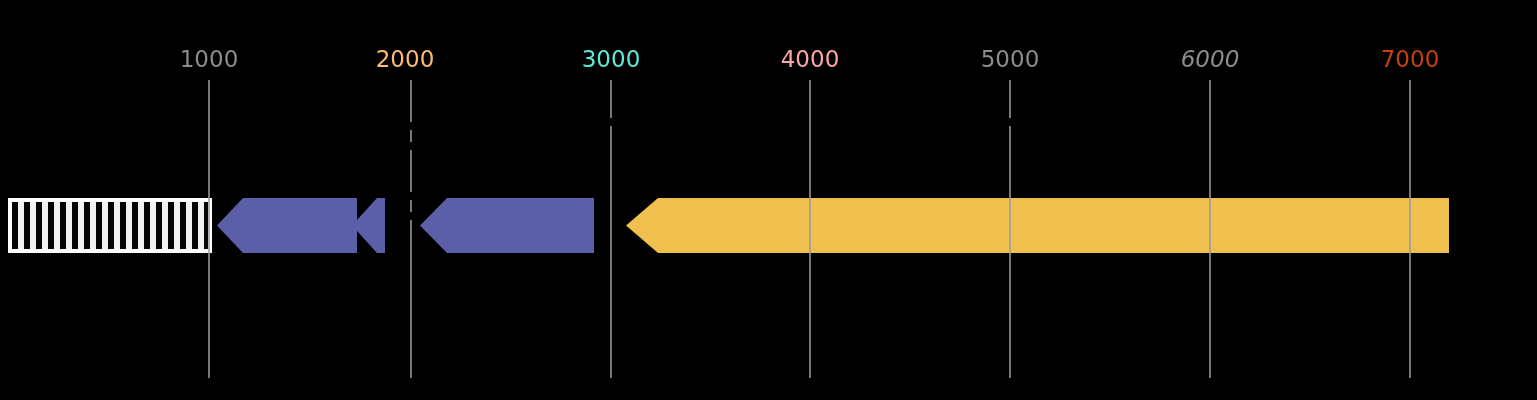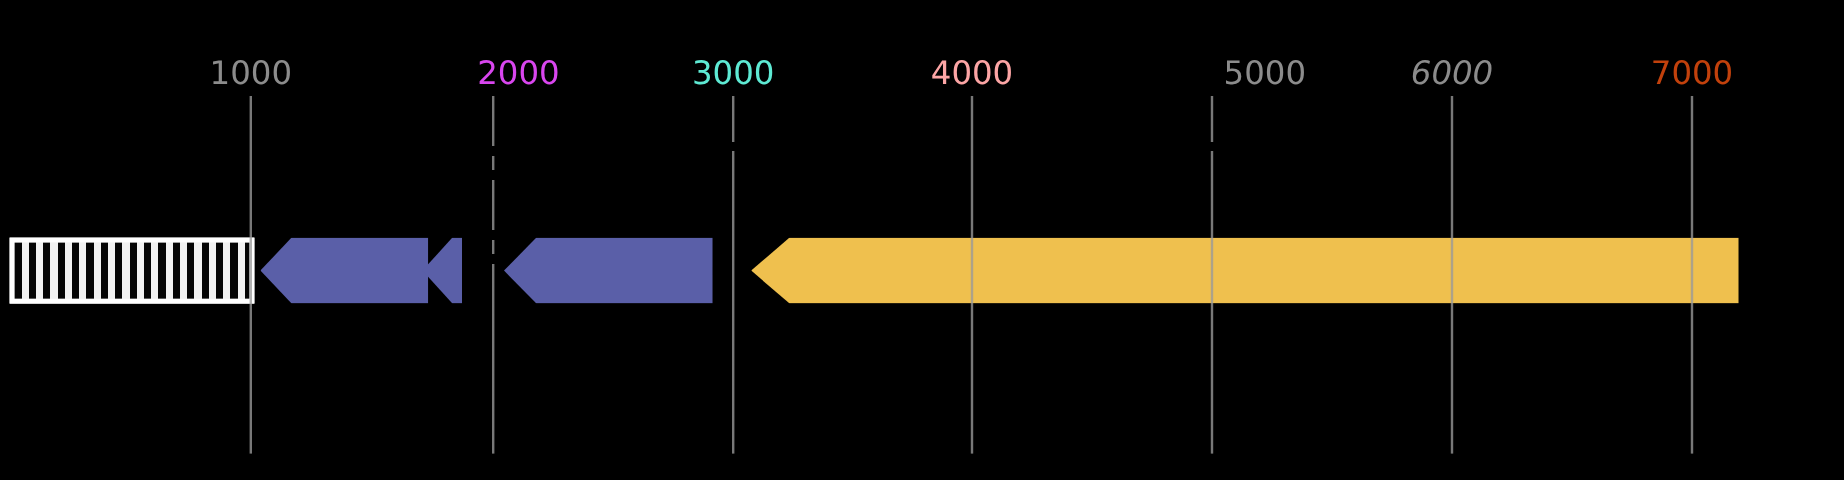--- a/index.html
+++ b/index.html
@@ -23,21 +23,21 @@
     position: absolute;
     left: 0;
     top: 0;
     width: 1537px;
     height: 400px;
   }
   .tick-label {
     position: absolute;
     transform: translateX(-50%);
     color: #8c8c8c;
-    font-size: 27px;
+    font-size: 23px;
     font-family: "DejaVu Sans", sans-serif;
     white-space: nowrap;
     line-height: 1;
   }
   .grid-line {
     position: absolute;
     width: 2px;
     background: #9a9a9a;
     opacity: 0.78;
     transform: translateX(-1px);
@@ -82,24 +82,24 @@
     box-sizing: border-box;
   }
 </style>
 </head>
 <body>
 
 <div id="track-figure">
 
   <div class="axis-layer">
     <span class="tick-label" style="left: 209px; top: 48px; color: rgb(140, 140, 140);">1000</span>
-    <span class="tick-label" style="left: 432px; top: 48px; color: #d946ef;">2000</span>
+    <span class="tick-label" style="left: 405px; top: 48px; color: #fdba74;">2000</span>
     <span class="tick-label" style="left: 611px; top: 48px; color: #5eead4;">3000</span>
     <span class="tick-label" style="left: 810px; top: 48px; color: #fca5a5;">4000</span>
-    <span class="tick-label" style="left: 1010px; top: 48px; color: rgb(140, 140, 140); margin-left: 44px;">5000</span>
+    <span class="tick-label" style="left: 1010px; top: 48px; color: rgb(140, 140, 140);">5000</span>
     <span class="tick-label" style="left: 1210px; top: 48px; color: rgb(140, 140, 140); font-style: italic;">6000</span>
     <span class="tick-label" style="left: 1410px; top: 48px; color: #c2410c;">7000</span>
   </div>
 
   <div class="feature-layer">
     <div class="feature feature-hatched" style="left: 8px; top: 198px; width: 204px; height: 55px;"></div>
     <div class="feature feature-arrow-left" style="left: 217px; top: 198px; width: 140px; height: 55px; background: rgb(90, 95, 168); --tipw: 18.571428571428573%;"></div>
     <div class="feature feature-arrow-left" style="left: 352px; top: 198px; width: 33px; height: 55px; background: rgb(90, 95, 168); --tipw: 75.75757575757575%;"></div>
     <div class="feature feature-arrow-left" style="left: 420px; top: 198px; width: 174px; height: 55px; background: rgb(90, 95, 168); --tipw: 15.517241379310345%;"></div>
     <div class="feature feature-arrow-left" style="left: 626px; top: 198px; width: 823px; height: 55px; background: rgb(239, 192, 78); --tipw: 3.8882138517618468%;"></div>

